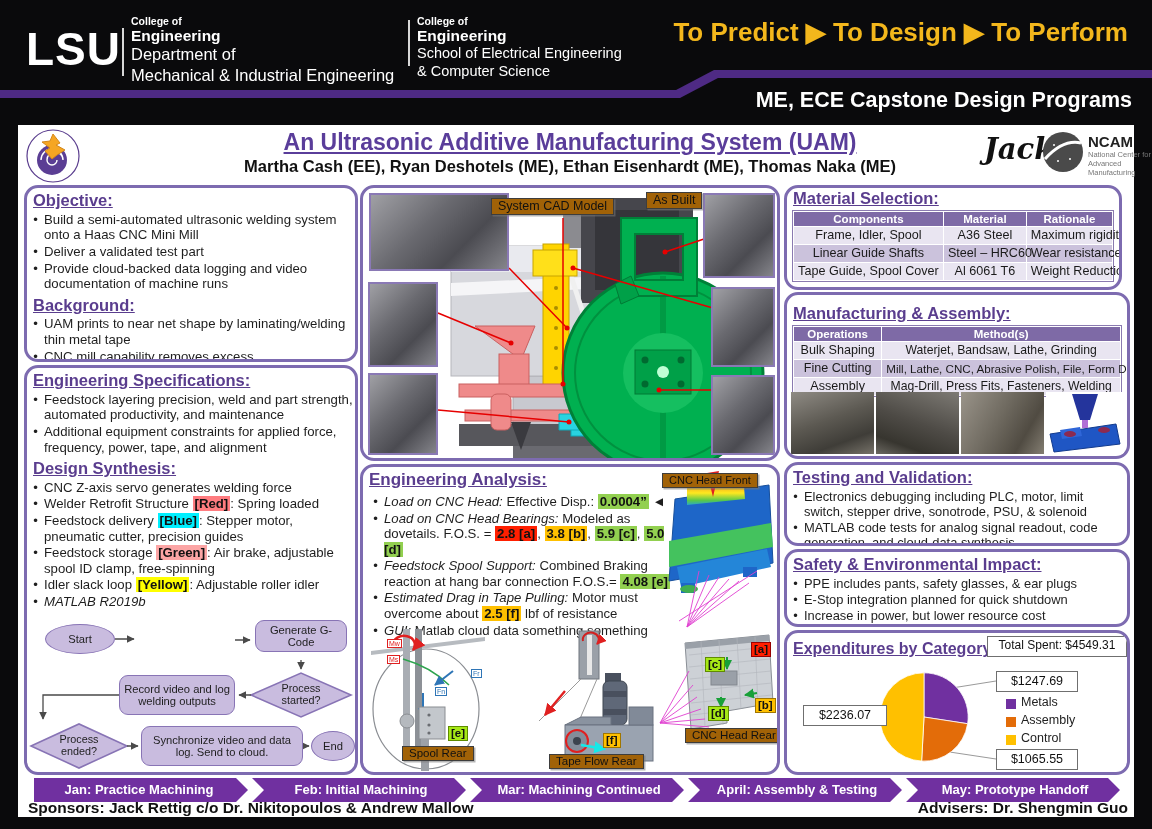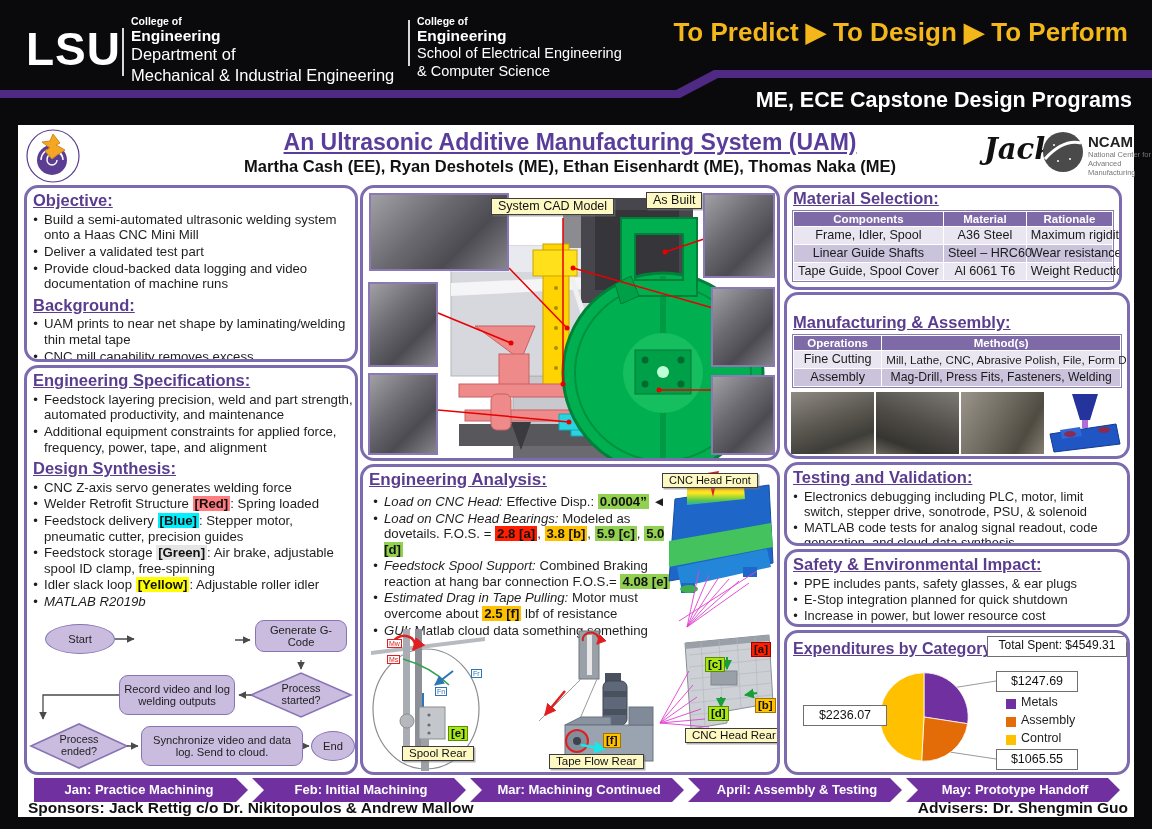--- a/index.html
+++ b/index.html
@@ -5,21 +5,21 @@
   html,body{margin:0;padding:0}
   body{width:1152px;height:829px;position:relative;background:#0a0a0c;font-family:"Liberation Sans",sans-serif;overflow:hidden}
   .abs{position:absolute}
   .poster{position:absolute;left:18px;top:125px;width:1116px;height:692px;background:#ffffff}
   .pbox{position:absolute;background:#fff;border:3px solid #7d6bb0;border-radius:14px;box-sizing:border-box;overflow:hidden}
   .sechead{color:#5a3d8e;font-weight:bold;text-decoration:underline;font-size:16.5px;line-height:1.2;padding:3px 0 1px 6px;white-space:nowrap}
   .bul{display:flex;font-size:13.2px;color:#1e1e1e;line-height:1.18;margin:0 2px 1px 0}
   .bul .dot{width:17px;flex:none;text-align:center}
   .bul .txt{flex:1}
   .hl{font-weight:bold;padding:0 2px;color:#111}
-  .imglabel{position:absolute;background:#fef9c3;border:1.5px solid #3d3d3d;font-size:11.5px;color:#111;padding:0px 6px 1px 6px;white-space:nowrap;box-shadow:1.5px 1.5px 0 rgba(120,120,120,.55)}
+  .imglabel{position:absolute;background:#a16207;border:1.5px solid #3d3d3d;font-size:11.5px;color:#111;padding:0px 6px 1px 6px;white-space:nowrap;box-shadow:1.5px 1.5px 0 rgba(120,120,120,.55)}
   .tag{position:absolute;font-weight:bold;font-size:11.5px;line-height:1.1;padding:0 2px;color:#101010}
   .photo{position:absolute;border:2px solid #8a79b5;background:linear-gradient(135deg,#a0a0a5 0%,#6a6a70 40%,#4b4b51 68%,#85858b 100%);box-sizing:border-box}
   .mphoto{position:absolute;background:linear-gradient(160deg,#8f8b84 0%,#5c5952 45%,#3f3d38 75%,#767269 100%)}
   .tblwrap{margin:0 5px;border:1px solid #8a7ab0}
   table.ptable{width:100%;border-collapse:collapse;table-layout:fixed}
   table.ptable th{background:#7e6aa6;color:#fff;font-size:11.5px;font-weight:bold;border:1px solid #fff;padding:1px 2px;text-align:center}
   table.ptable td{font-size:12.6px;color:#1a1a1a;border:1px solid #fff;padding:1.5px 4px;text-align:center;white-space:nowrap}
   table.ptable tr:nth-child(odd) td{background:#cbc2dc}
   table.ptable tr:nth-child(even) td{background:#e9e5f1}
   td.l{text-align:left}
@@ -129,21 +129,21 @@
   <div class="bul">
       <span class="dot">•</span>
       <span class="txt"><span>Welder Retrofit Structure </span><span class="hl" style="background:#ff7c80">[Red]</span><span>: Spring loaded</span></span>
     </div>
   <div class="bul">
       <span class="dot">•</span>
       <span class="txt"><span>Feedstock delivery </span><span class="hl" style="background:#00f0ff">[Blue]</span><span>: Stepper motor, pneumatic cutter, precision guides</span></span>
     </div>
   <div class="bul">
       <span class="dot">•</span>
-      <span class="txt"><span>Feedstock storage </span><span class="hl" style="background:#e5e5e5">[Green]</span><span>: Air brake, adjustable spool ID clamp, free-spinning</span></span>
+      <span class="txt"><span>Feedstock storage </span><span class="hl" style="background:#fca5a5">[Green]</span><span>: Air brake, adjustable spool ID clamp, free-spinning</span></span>
     </div>
   <div class="bul">
       <span class="dot">•</span>
       <span class="txt"><span>Idler slack loop </span><span class="hl" style="background:#ffff00">[Yellow]</span><span>: Adjustable roller idler</span></span>
     </div>
   <div class="bul">
       <span class="dot">•</span>
       <span class="txt" style="font-style:italic">MATLAB R2019b</span>
     </div>
 
@@ -428,32 +428,36 @@
       <td class="l">Tape Guide, Spool Cover</td>
             <td>Al 6061 T6</td>
             <td>Weight Reduction</td>
     </tr>
   </tbody>
       </table>
   </div>
 </div>
 
 <div class="pbox" style="left:784px;top:292px;width:346px;height:167px">
-  <div class="sechead" style="font-size:16.5px;padding-top:18px">Manufacturing &amp; Assembly:</div>
+  <div class="sechead" style="font-size:16.5px;padding-top:9px">Manufacturing &amp; Assembly:</div>
   <div class="tblwrap">
   <table class="ptable">
     <colgroup>
           <col style="width:27%">
           <col style="width:73%">
         </colgroup>
     <tbody>
           <tr>
       <th>Operations</th>
       <th>Method(s)</th>
     </tr>
+    <tr>
+            <td class="l">Bulk Shaping</td>
+            <td style="font-size:12.2px">Waterjet, Bandsaw, Lathe, Grinding</td>
+          </tr>
     <tr>
             <td class="l">Fine Cutting</td>
             <td style="font-size:11.6px">Mill, Lathe, CNC, Abrasive Polish, File, Form Drill</td>
           </tr>
     <tr>
             <td class="l">Assembly</td>
             <td style="font-size:12.2px">Mag-Drill, Press Fits, Fasteners, Welding</td>
           </tr>
   </tbody>
       </table>

